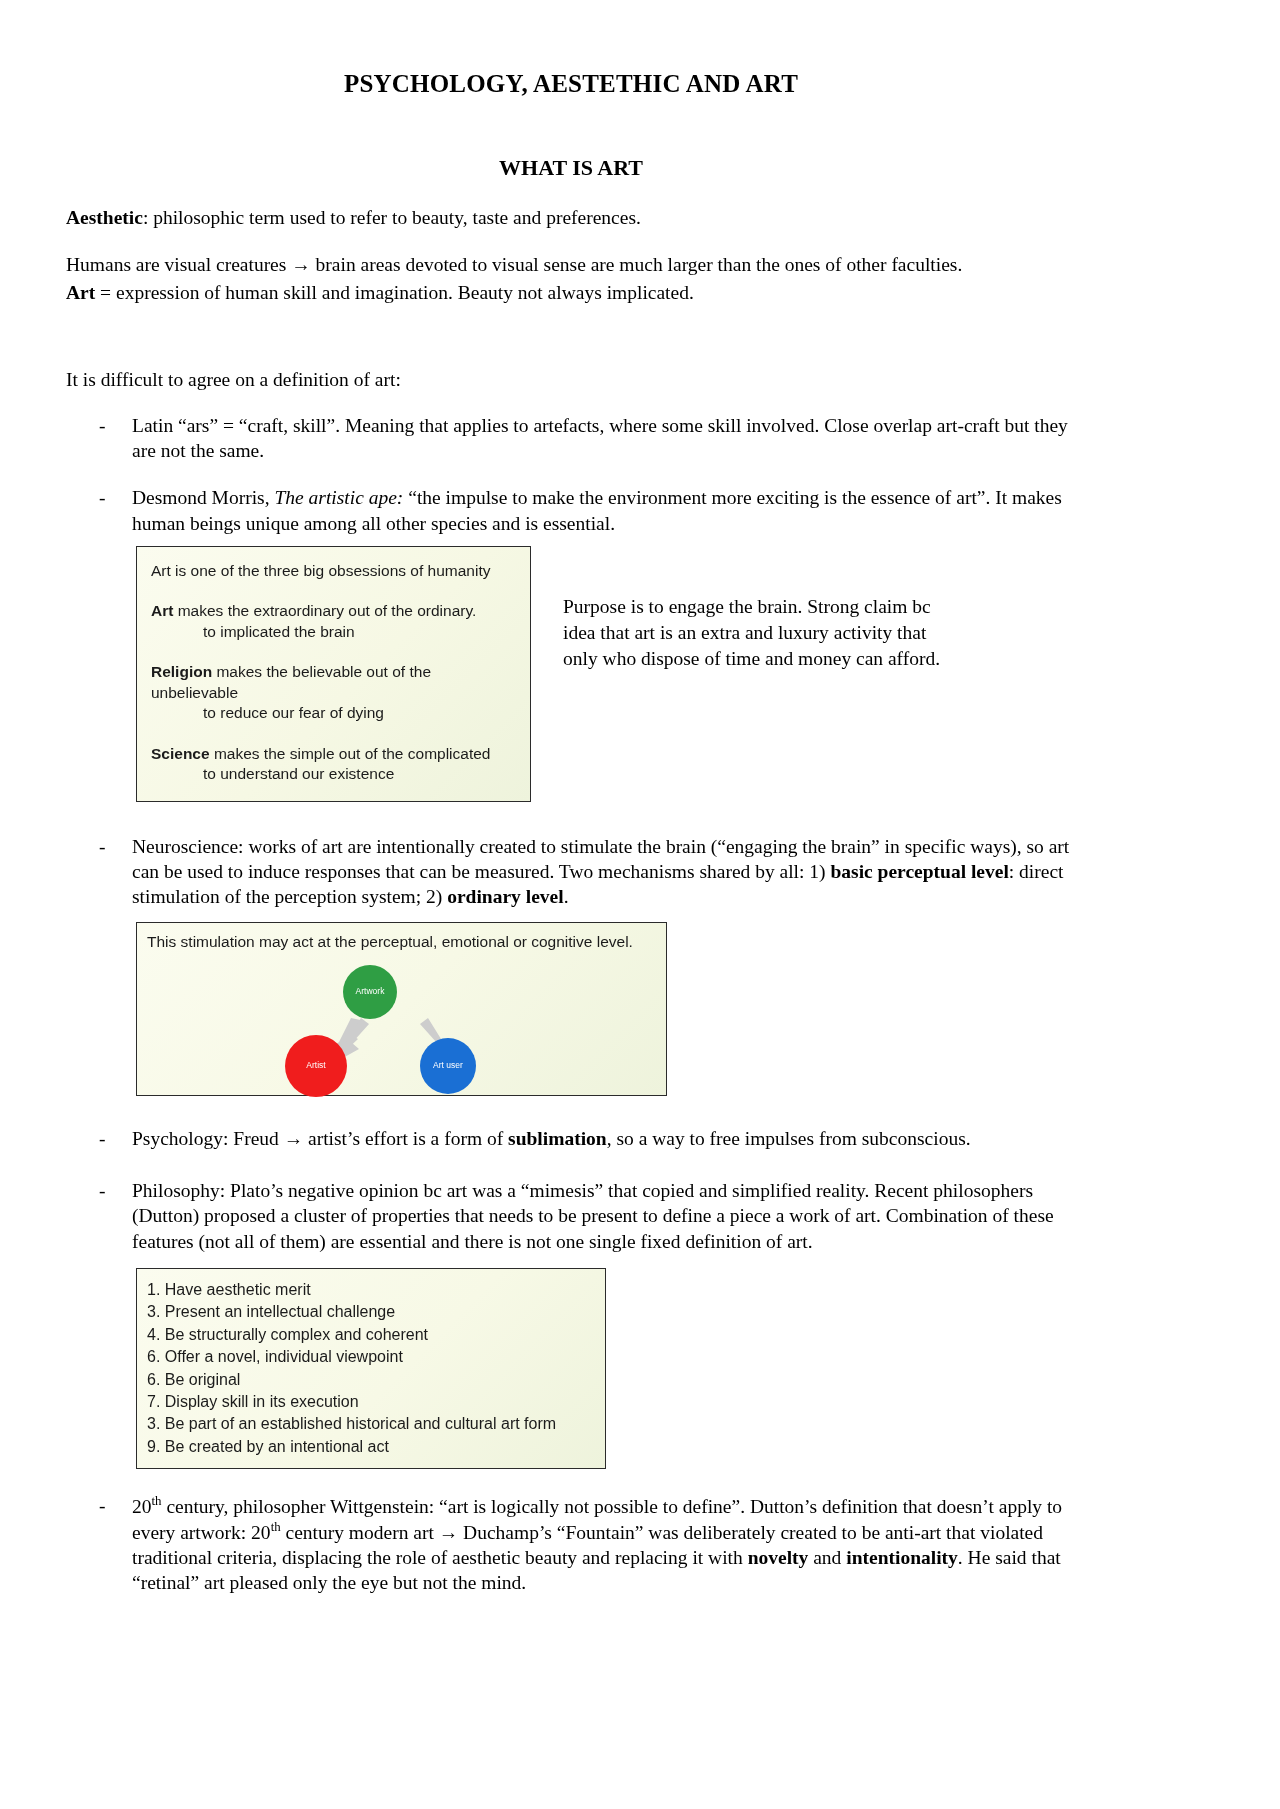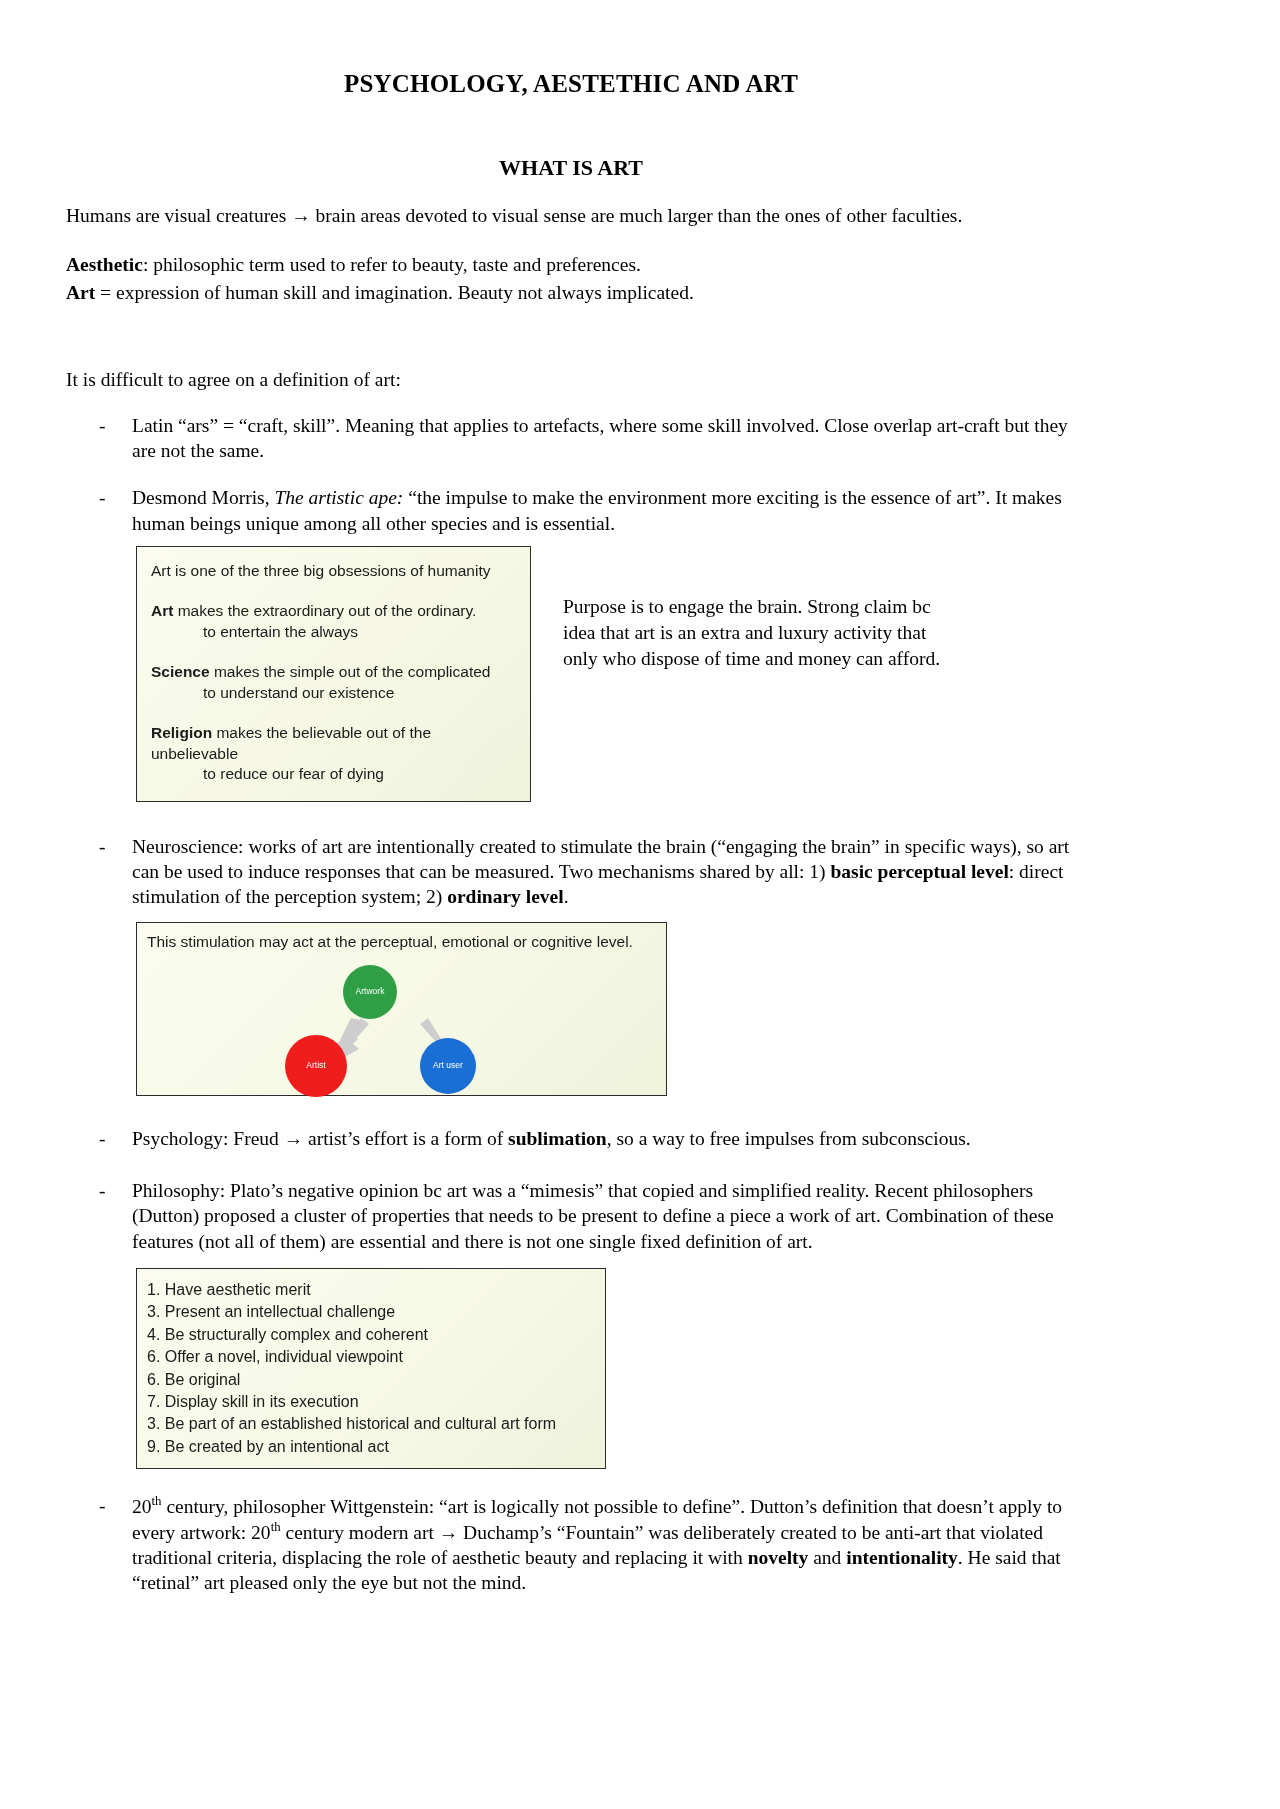--- a/index.html
+++ b/index.html
@@ -172,25 +172,25 @@
 </head>
 <body>
 
 <div id="page">
   <div class="content">
 
     <h1 class="doc-title">PSYCHOLOGY, AESTETHIC AND ART</h1>
 
     <h2 class="section-title">WHAT IS ART</h2>
 
-    <p class="body-text">Humans are visual creatures → brain areas devoted to visual sense are much larger than the ones of other faculties.</p>
-
     <p class="body-text" style="margin-top:24px;">
       <span class="bold">Aesthetic</span><span>: philosophic term used to refer to beauty, taste and preferences.</span>
     </p>
+
+    <p class="body-text">Humans are visual creatures → brain areas devoted to visual sense are much larger than the ones of other faculties.</p>
     <p class="body-text tight">
       <span class="bold">Art</span><span> = expression of human skill and imagination. Beauty not always implicated.</span>
     </p>
 
     <p class="body-text" style="margin-top:62px;">It is difficult to agree on a definition of art:</p>
 
     <ul class="dash-list">
 
       <li>
         <span class="dash">-</span>
@@ -202,31 +202,31 @@
         <span>Desmond Morris, </span><span class="ital">The artistic ape:</span><span> “the impulse to make the environment more exciting is the essence of art”. It makes human beings unique among all other species and is essential.</span>
       </li>
     </ul>
 
     <div class="callout-row">
       <div class="callout callout-a">
         <div class="lead">Art is one of the three big obsessions of humanity</div>
 
         <div class="grp">
           <span class="bold">Art</span><span> makes the extraordinary out of the ordinary.</span>
-          <span class="sub">to entertain the always</span>
+          <span class="sub">to implicated the brain</span>
+        </div>
+
+        <div class="grp">
+          <span class="bold">Religion</span><span> makes the believable out of the unbelievable</span>
+          <span class="sub">to reduce our fear of dying</span>
         </div>
 
         <div class="grp">
           <span class="bold">Science</span><span> makes the simple out of the complicated</span>
           <span class="sub">to understand our existence</span>
-        </div>
-
-        <div class="grp">
-          <span class="bold">Religion</span><span> makes the believable out of the unbelievable</span>
-          <span class="sub">to reduce our fear of dying</span>
         </div>
       </div>
 
       <div class="right-note">Purpose is to engage the brain. Strong claim bc idea that art is an extra and luxury activity that only who dispose of time and money can afford.</div>
     </div>
 
     <ul class="dash-list" style="margin-top:32px;">
       <li style="margin-bottom:8px;">
         <span class="dash">-</span>
         <span>Neuroscience: works of art are intentionally created to stimulate the brain (“engaging the brain” in specific ways), so art can be used to induce responses that can be measured. Two mechanisms shared by all: 1) </span><span class="bold">basic perceptual level</span><span>: direct stimulation of the perception system; 2) </span><span class="bold">ordinary level</span><span>.</span>

